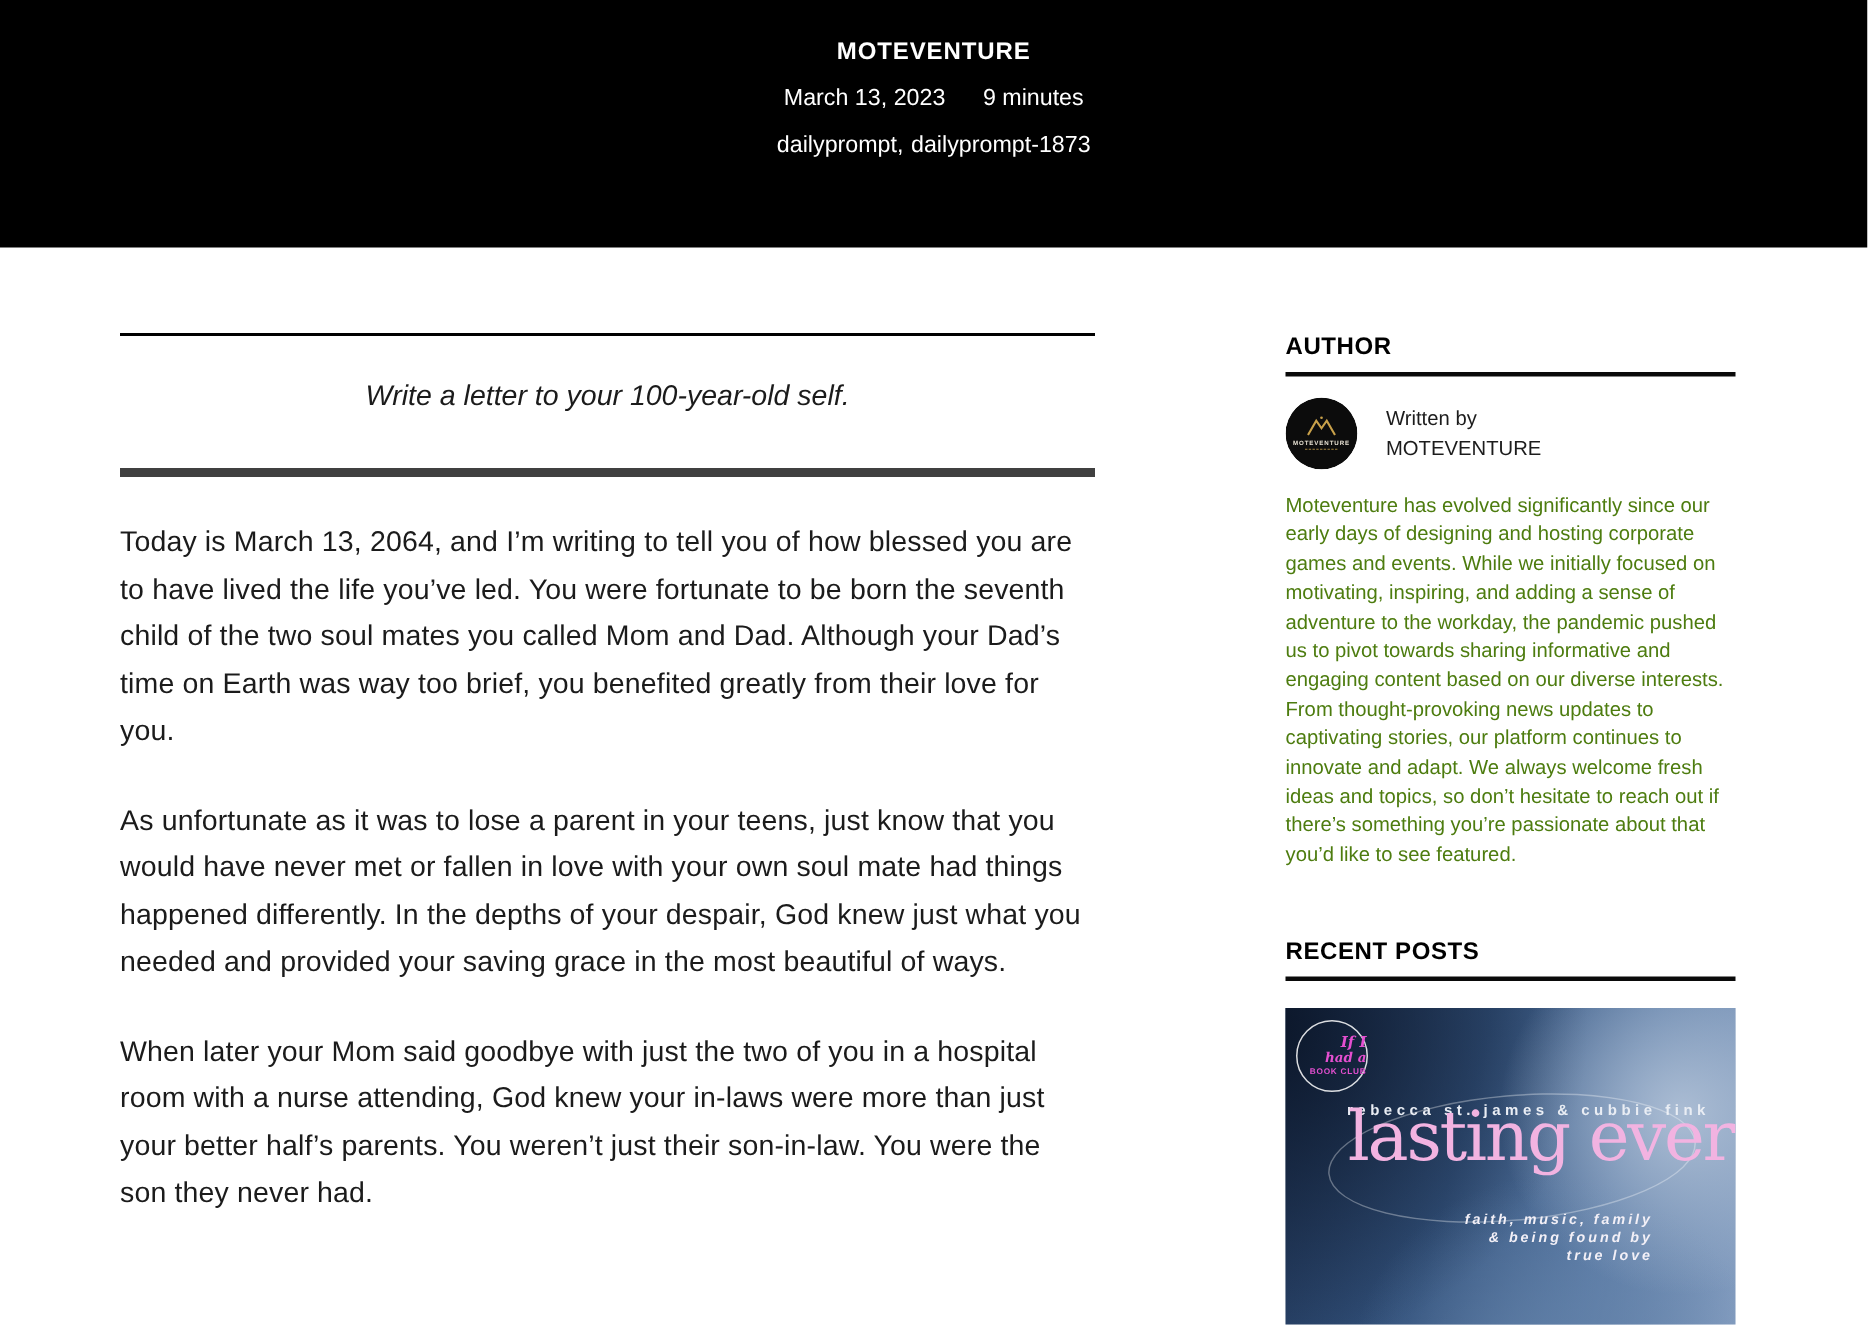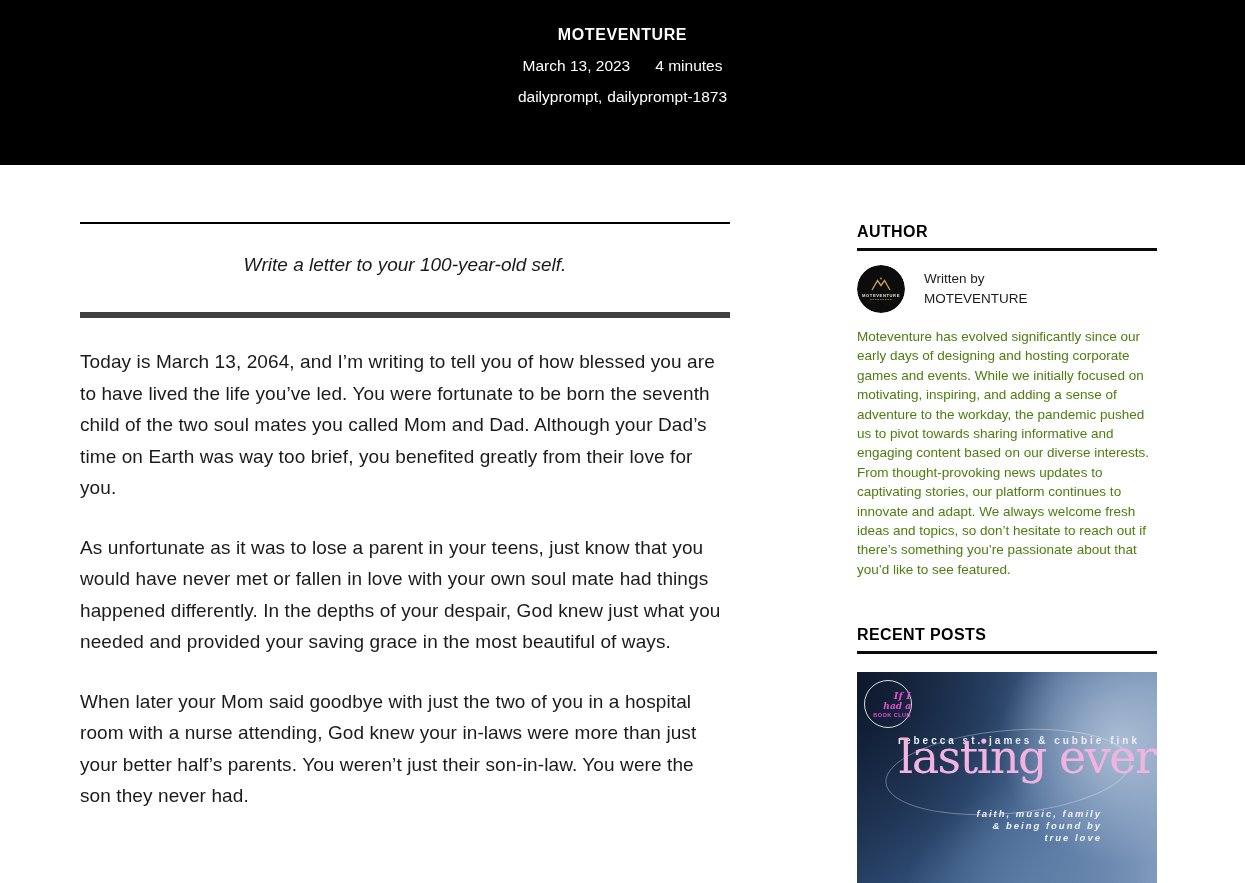--- a/index.html
+++ b/index.html
@@ -134,21 +134,21 @@
     color: #f3f0f7;
   }
 </style>
 </head>
 <body>
 
 <header class="site-header">
   <a class="site-title">MOTEVENTURE</a>
   <div class="post-meta">
     <span>March 13, 2023</span>
-    <span>4 minutes</span>
+    <span>9 minutes</span>
   </div>
   <div class="post-tags">
     <a>dailyprompt</a><span class="sep">,</span><a>dailyprompt-1873</a>
   </div>
 </header>
 
 <div class="container">
 
   <main class="article">
     <blockquote class="prompt-quote">Write a letter to your 100-year-old self.</blockquote>

